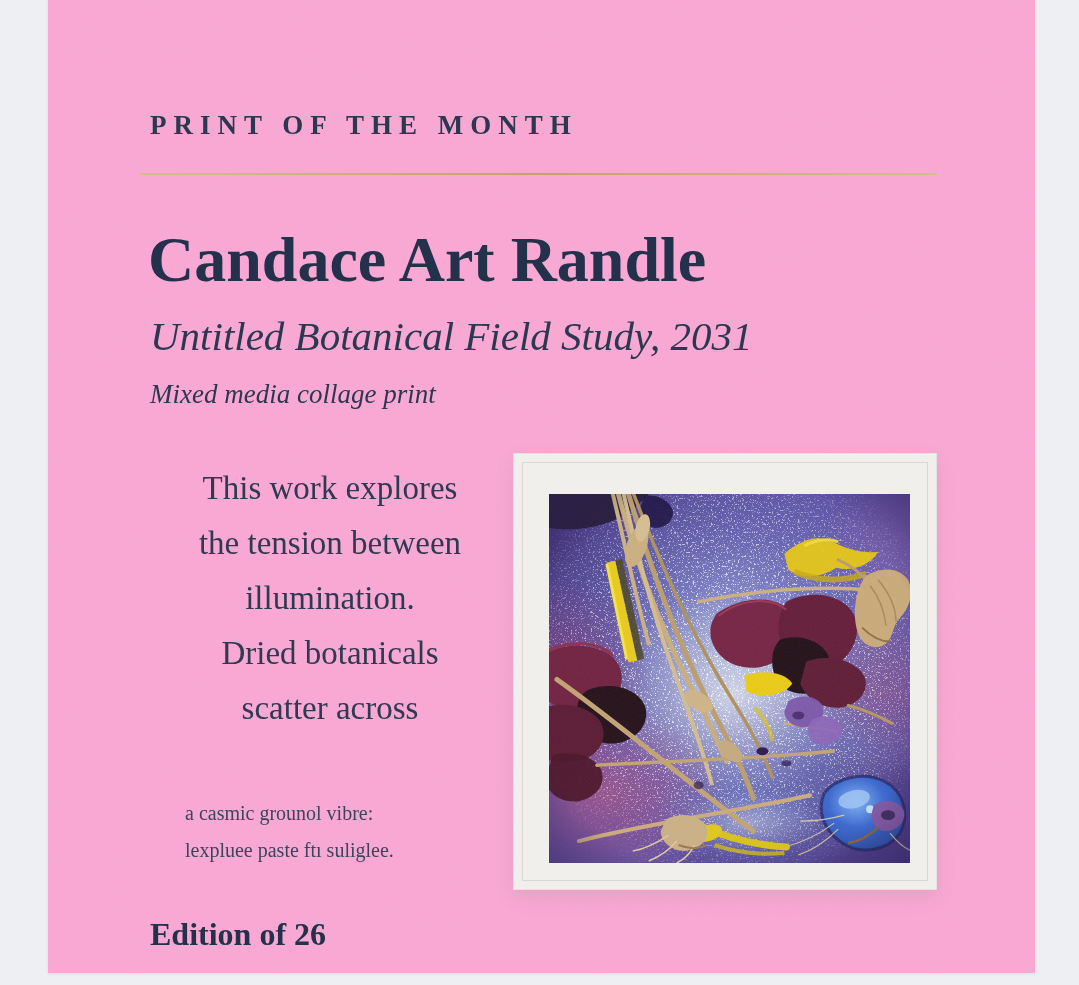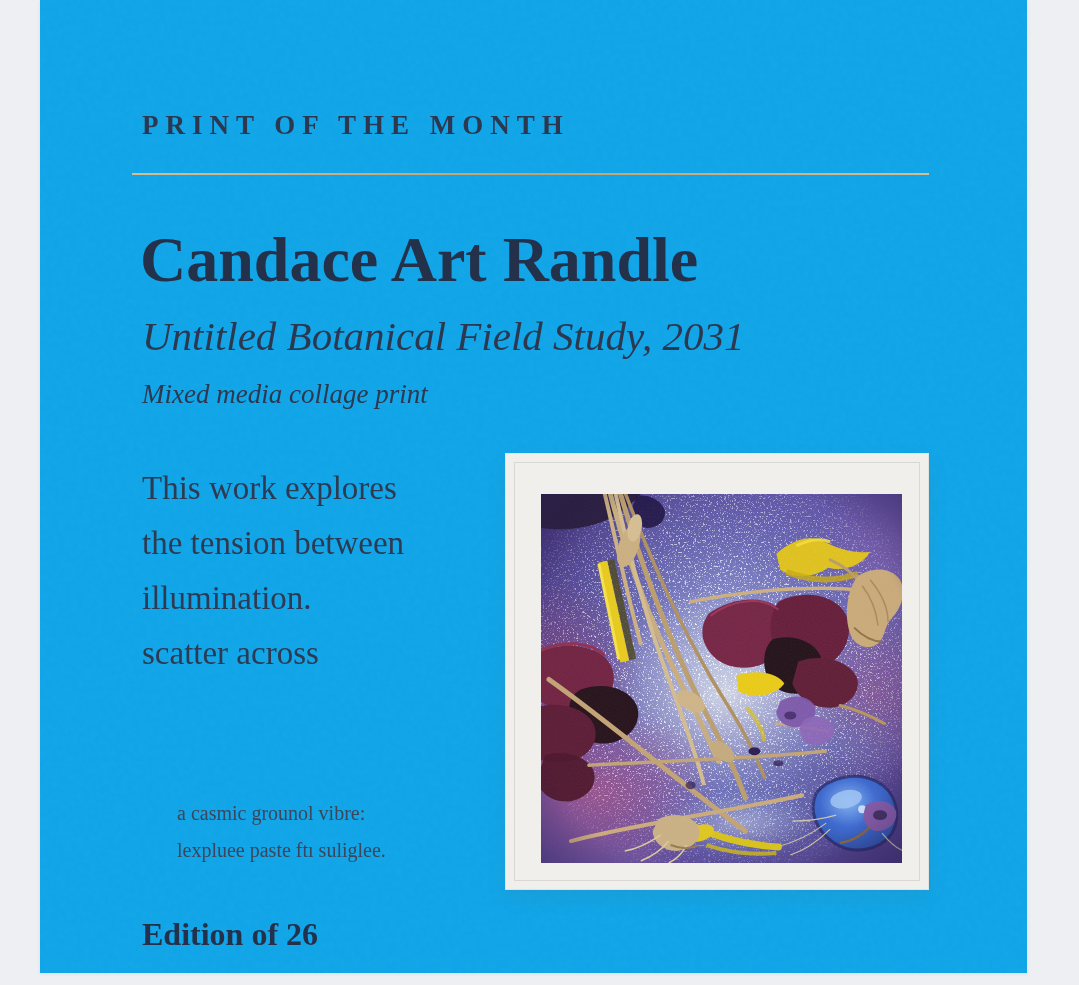--- a/index.html
+++ b/index.html
@@ -9,23 +9,23 @@
     background: #edeff2;
     font-family: "Liberation Serif", serif;
   }
   .viewport {
     position: relative;
     width: 1079px; height: 985px;
     background: #edeff2;
   }
   .card {
     position: absolute;
-    left: 40px; top: 0;
+    left: 48px; top: 0;
     width: 987px; height: 973px;
-    background: #0ea5e9;
+    background: #f9a8d4;
     box-shadow: 0 1px 3px rgba(60,60,80,0.10);
   }
   .paper-grain {
     position: absolute; left: 0; top: 0;
     width: 100%; height: 100%;
     pointer-events: none;
     opacity: 0.5;
   }
   .eyebrow {
     position: absolute; left: 102px; top: 110px;
@@ -59,20 +59,21 @@
     color: #2c3850;
     white-space: nowrap;
     font-style: italic;
   }
   .description {
     position: absolute; left: 102px; top: 461px;
     width: 360px;
     font-size: 33px;
     line-height: 55px;
     color: #2e3a52;
+    text-align: center;
   }
   .description .line { white-space: nowrap; }
   .fine-print {
     position: absolute; left: 102px; top: 795px;
     font-size: 20px;
     line-height: 37px;
     color: #3a465c;
   }
   .fine-print .line { white-space: nowrap; margin-left: 35px; }
   .edition {
@@ -121,20 +122,21 @@
     <div class="rule-gold"></div>
 
     <div class="artist-name">Candace Art Randle</div>
     <div class="work-title">Untitled Botanical Field Study, 2031</div>
     <div class="medium-line">Mixed media collage print</div>
 
     <div class="description">
       <div class="line">This work explores</div>
       <div class="line">the tension between</div>
       <div class="line">illumination.</div>
+      <div class="line">Dried botanicals</div>
       <div class="line">scatter across</div>
     </div>
 
     <div class="fine-print">
       <div class="line">a casmic grounol vibre:</div>
       <div class="line">lexpluee paste ftı suliglee.</div>
     </div>
 
     <div class="edition">Edition of 26</div>
 

